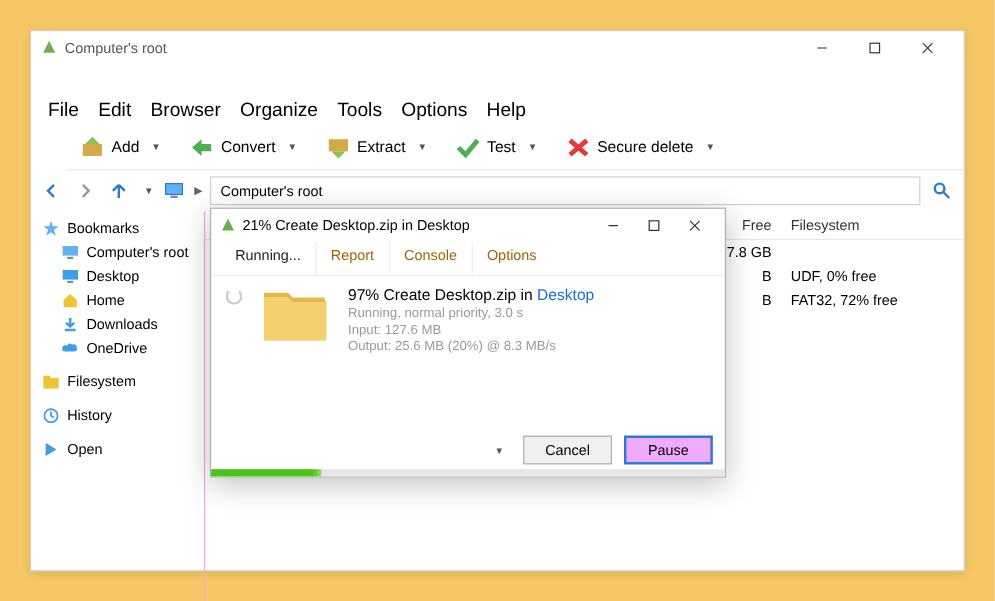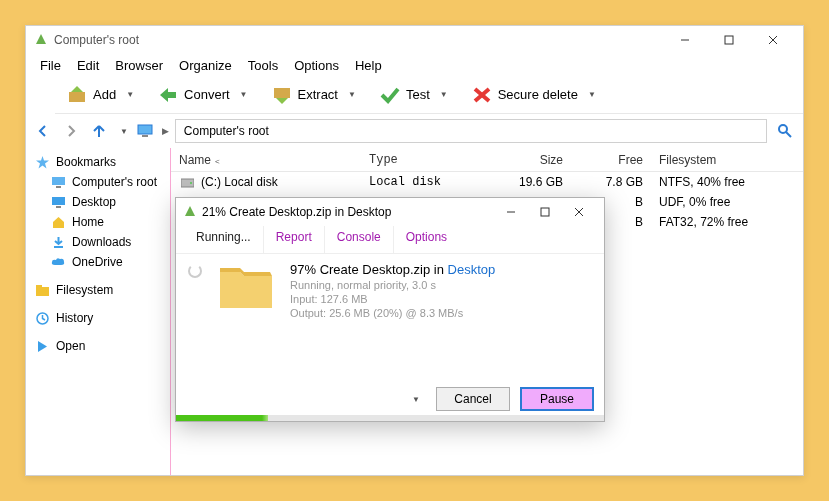--- a/index.html
+++ b/index.html
@@ -3,21 +3,21 @@
 <meta charset="utf-8">
 <style>
   * { box-sizing: border-box; font-family: "Segoe UI", Arial, sans-serif; }
   body { margin: 0; width: 829px; height: 501px; background: #f5c765; padding: 25px; position: relative; }
   .window { background: #fff; width: 779px; height: 451px; border: 1px solid #d0d0d0; box-shadow: 0 2px 8px rgba(0,0,0,0.1); position: relative; }
   .titlebar { height: 28px; display: flex; align-items: center; padding: 0 8px; font-size: 12px; color: #555; }
   .titlebar .app-icon { margin-right: 6px; }
   .titlebar .title { flex: 1; }
   .winbtns { display: flex; gap: 0; }
   .winbtn { width: 44px; height: 28px; display: flex; align-items: center; justify-content: center; color: #666; cursor: pointer; }
-  .menubar { height: 22px; display: flex; align-items: center; padding: 0 6px; font-size: 13px; gap: 0; }
+  .menubar { height: 22px; display: flex; align-items: center; padding: 0 6px; font-size: 16px; gap: 0; margin-top: 28px; }
   .menubar .m { padding: 2px 8px; cursor: pointer; }
   .toolbar { height: 38px; display: flex; align-items: center; padding: 0 6px; gap: 12px; border-bottom: 1px solid #e8e8e8; margin-left: 29px; }
   .tbtn { display: flex; align-items: center; gap: 6px; font-size: 13px; padding: 4px 6px; cursor: pointer; }
   .split-caret { font-size: 8px; color: #555; margin-left: 4px; }
   .navbar { height: 34px; display: flex; align-items: center; padding: 0 6px; gap: 6px; }
   .navicon { width: 22px; height: 22px; display: flex; align-items: center; justify-content: center; cursor: pointer; }
   .navicon svg { display: block; }
   .breadcrumb { flex: 1; height: 24px; border: 1px solid #d0d0d0; display: flex; align-items: center; padding: 0 8px; font-size: 12px; gap: 6px;}
   .search-ic { width: 24px; height: 24px; display: flex; align-items: center; justify-content: center; color: #2980d9; cursor: pointer; }
   .body { display: flex; height: calc(100% - 28px - 22px - 38px - 34px); }
@@ -35,25 +35,25 @@
   .c-free { width: 80px; text-align: right; }
   .c-fs   { flex: 1; }
   .row { display: flex; height: 20px; align-items: center; }
   .row .cell { padding: 0 8px; white-space: nowrap; overflow: hidden; text-overflow: ellipsis; }
   .row .c-name { display: flex; align-items: center; gap: 6px; }
   .row .dic { width: 16px; display: flex; justify-content: center; }
   
   .sortcaret { font-size: 8px; color:#555; margin-left:4px; }
 
   
-  .dialog { position: absolute; left: 175px; top: 197px; width: 430px; height: 225px; background: #fff; border: 1px solid #b0b0b0; box-shadow: 0 6px 24px rgba(0,0,0,0.25); }
+  .dialog { position: absolute; left: 175px; top: 173px; width: 430px; height: 225px; background: #fff; border: 1px solid #b0b0b0; box-shadow: 0 6px 24px rgba(0,0,0,0.25); }
   .dtitle { height: 28px; display: flex; align-items: center; padding: 0 8px; font-size: 12px; }
   .dtitle .t { flex: 1; }
   .dtabs { display: flex; height: 28px; font-size: 12px; padding: 0 8px; gap: 0; border-bottom: 1px solid #eee;}
-  .dtab { padding: 4px 12px; color: #a21caf; cursor: pointer; border-right: 1px solid #eee;}
+  .dtab { padding: 4px 12px; color: #a16207; cursor: pointer; border-right: 1px solid #eee;}
   .dtab.active { color: #222; }
   .dcontent { display: flex; padding: 8px 12px 0 12px; gap: 14px; font-size: 12px; }
   .spinner { width: 14px; height: 14px; border: 2px solid #ccc; border-top-color: transparent; border-radius: 50%; margin-top: 2px;}
   .folder-ic { width: 60px; height: 50px; }
   .dinfo { flex: 1; }
   .dinfo .h { font-size: 13px; }
   .dinfo .h .link { color: #1a6fcf; }
   .dinfo .line { color: #999; font-size: 11px; margin-top: 2px; }
   .dfoot { position: absolute; bottom: 10px; right: 10px; display: flex; gap: 10px; align-items: center;}
   .dfoot .caret { font-size: 8px; color:#555; margin-right: 6px; cursor: pointer;}
@@ -278,21 +278,20 @@
               <svg width="13" height="11">
                 <rect x="0" y="2" width="13" height="8" fill="#bdbdbd" stroke="#888"></rect>
                 <circle cx="10" cy="6" r="1" fill="#5c5"></circle>
               </svg>
             </span>
             <span>(C:) Local disk</span>
           </div>
         <div class="cell c-type">Local disk</div>
         <div class="cell c-size">19.6 GB</div>
         <div class="cell c-free">7.8 GB</div>
-        <div class="cell c-fs">NTFS, 40% free</div>
       </div>
       <div class="row">
         <div class="cell c-name"></div>
           <div class="cell c-type"></div>
           <div class="cell c-size"></div>
         <div class="cell c-free">B</div>
         <div class="cell c-fs">UDF, 0% free</div>
       </div>
       <div class="row">
         <div class="cell c-name"></div>

